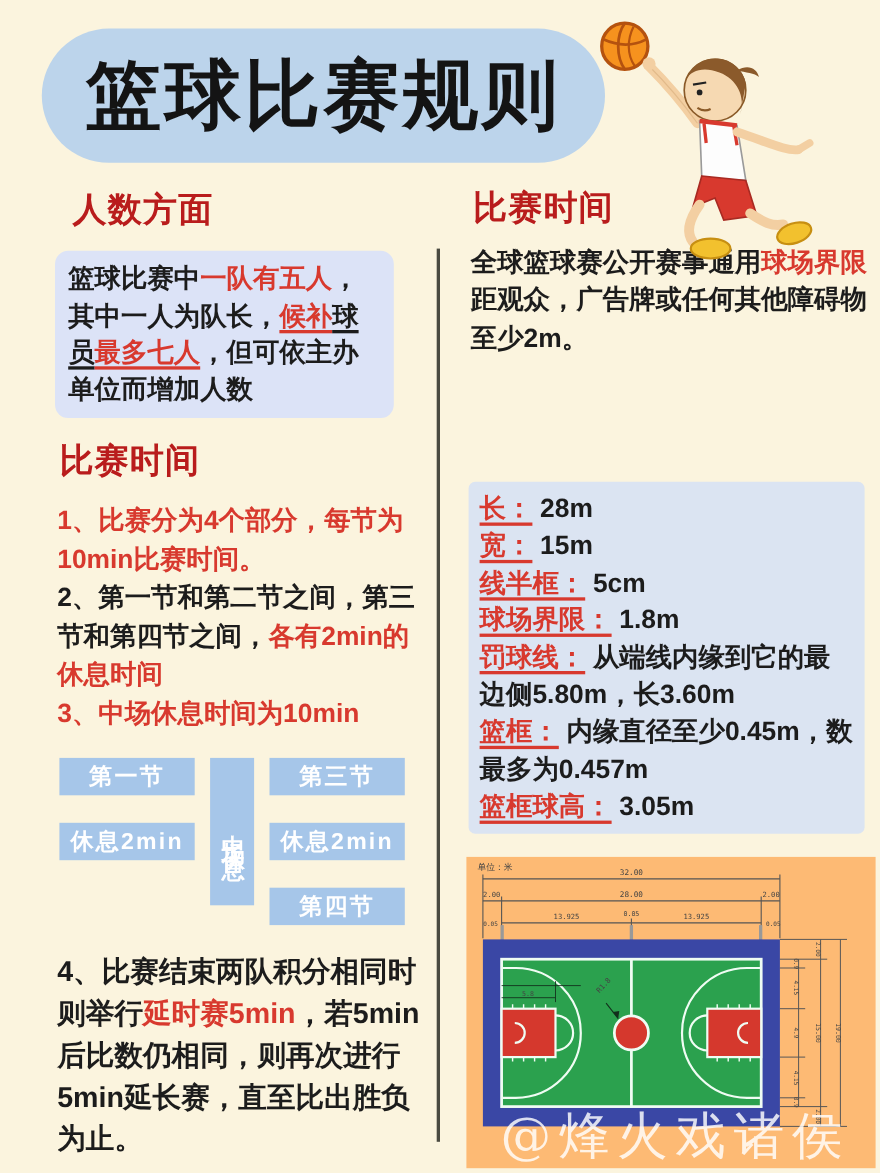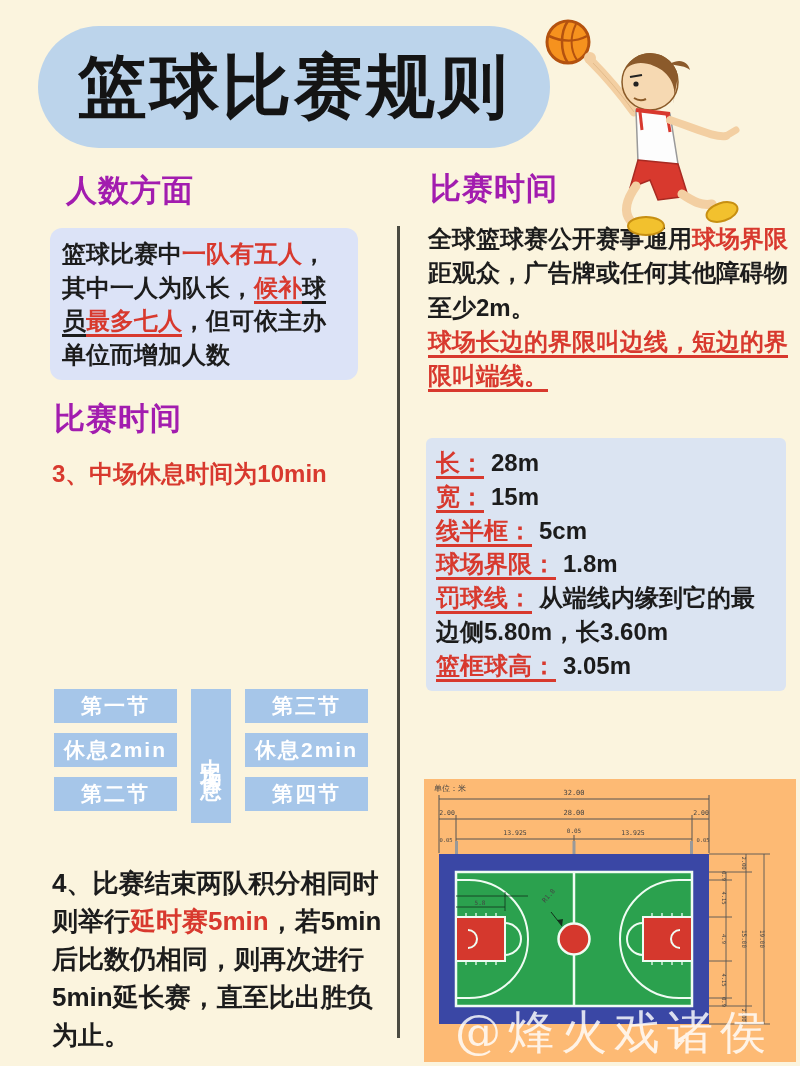--- a/index.html
+++ b/index.html
@@ -19,21 +19,21 @@
     z-index:1;
   }
   .title-text {
     font-size:69px; font-weight:900; color:#141414; letter-spacing:3px;
     white-space:nowrap;
   }
   .player { position:absolute; left:530px; top:0; width:270px; height:240px; z-index:2; }
 
   
   .section-h {
-    position:absolute; font-size:31px; font-weight:800; color:#a21caf;
+    position:absolute; font-size:31px; font-weight:800; color:#b91c1c;
     letter-spacing:1px; white-space:nowrap;text-align:right;
   }
   #h-people { left:66px; top:170px; }
   #h-time-left { left:54px; top:398px; }
   #h-time-right { left:430px; top:168px; }
 
   
   .divider {
     position:absolute; left:397px; top:226px; width:3px; height:812px;
     background:#4A4A40;
@@ -57,21 +57,21 @@
   .info-box {
     position:absolute; left:50px; top:228px; width:308px;
     background:#DCE3F7; border-radius:12px; padding:9px 12px;
     font-size:24px; line-height:1.4; font-weight:600;
   }
   .rules {
     position:absolute; left:52px; top:456px; width:338px;
     font-size:24px; line-height:1.46; font-weight:600;
   }
   .schedule { position:absolute; left:54px; top:689px; display:flex; gap:14px; }
-  .sch-col { display:flex; flex-direction:column; gap:10px; width:123px; }
+  .sch-col { display:flex; flex-direction:column; gap:25px; width:123px; }
   .sch-box {
     background:#A6C6E9; color:#FFFFFF; font-weight:800; font-size:21px;
     height:34px; display:flex; align-items:center; justify-content:center;
     letter-spacing:2px;
   }
   .sch-mid {
     background:#A6C6E9; color:#FFFFFF; font-weight:800; font-size:21px;
     width:40px; height:134px; display:flex; align-items:center; justify-content:center;
     writing-mode:vertical-rl; text-orientation:upright; letter-spacing:7px;
   }
@@ -157,53 +157,54 @@
 
 <div class="divider"></div>
 
 <div class="section-h" id="h-people">人数方面</div>
 
 <div class="info-box"><span class="seg-k">篮球比赛中</span><span class="seg-r">一队有五人</span><span class="seg-k">，其中一人为队长，</span><span class="seg-ru">候补</span><span class="seg-ku">球员</span><span class="seg-ru">最多七人</span><span class="seg-k">，但可依主办单位而增加人数</span></div>
 
 <div class="section-h" id="h-time-left">比赛时间</div>
 
 <div class="rules">
+  <p><span class="seg-r">1、比赛分为4个部分，每节为10min比赛时间。</span></p>
+  <p><span class="seg-k">2、第一节和第二节之间，第三节和第四节之间，</span><span class="seg-r">各有2min的休息时间</span></p>
   <p><span class="seg-r">3、中场休息时间为10min</span></p>
 </div>
 
 <div class="schedule">
   <div class="sch-col">
     <div class="sch-box">第一节</div>
     <div class="sch-box">休息2min</div>
-    <div class="sch-box">第二节</div>
   </div>
   <div class="sch-mid">中场休息</div>
   <div class="sch-col">
     <div class="sch-box">第三节</div>
     <div class="sch-box">休息2min</div>
     <div class="sch-box">第四节</div>
   </div>
 </div>
 
 <div class="rule4"><span class="seg-k">4、比赛结束两队积分相同时则举行</span><span class="seg-r">延时赛5min</span><span class="seg-k">，若5min后比数仍相同，则再次进行5min延长赛，直至比出胜负为止。</span></div>
 
 <div class="section-h" id="h-time-right">比赛时间</div>
 
 <div class="intro">
   <p><span class="seg-k">全球篮球赛公开赛事通用</span><span class="seg-r">球场界限</span></p>
   <p><span class="seg-k">距观众，广告牌或任何其他障碍物至少2m。</span></p>
-  <p><span class="seg-ru">球场长边的界限叫边线，短边的界限叫端线。</span></p>
 </div>
 
 <div class="measure-box">
   <div><span class="m-label">长：</span><span class="m-value">28m</span></div>
   <div><span class="m-label">宽：</span><span class="m-value">15m</span></div>
   <div><span class="m-label">线半框：</span><span class="m-value">5cm</span></div>
   <div><span class="m-label">球场界限：</span><span class="m-value">1.8m</span></div>
   <div><span class="m-label">罚球线：</span><span class="m-value">从端线内缘到它的最边侧5.80m，长3.60m</span></div>
+  <div><span class="m-label">篮框：</span><span class="m-value">内缘直径至少0.45m，数最多为0.457m</span></div>
   <div><span class="m-label">篮框球高：</span><span class="m-value">3.05m</span></div>
 </div>
 
 <div class="court-panel">
 <svg viewBox="0 0 372 283" width="372" height="283">
 
   <text x="10" y="12" font-size="8">单位：米</text>
 
   <g stroke="#555" stroke-width="1">
     <line x1="15" y1="16" x2="15" y2="74"></line>

